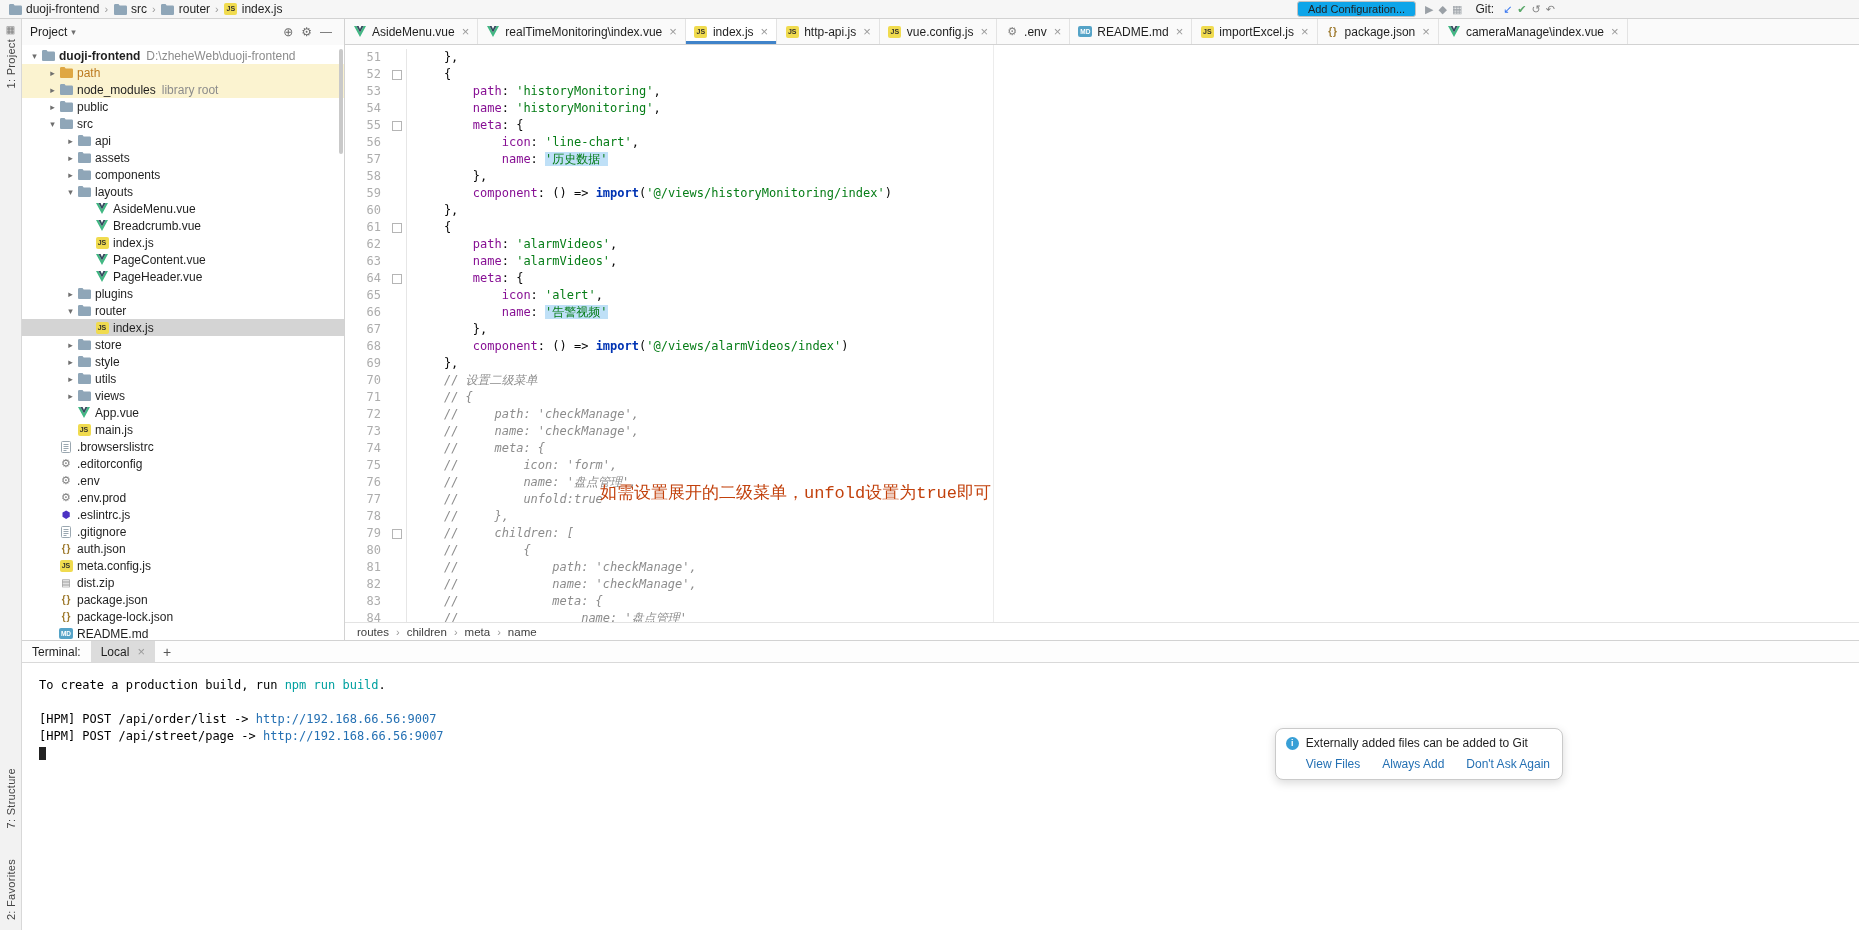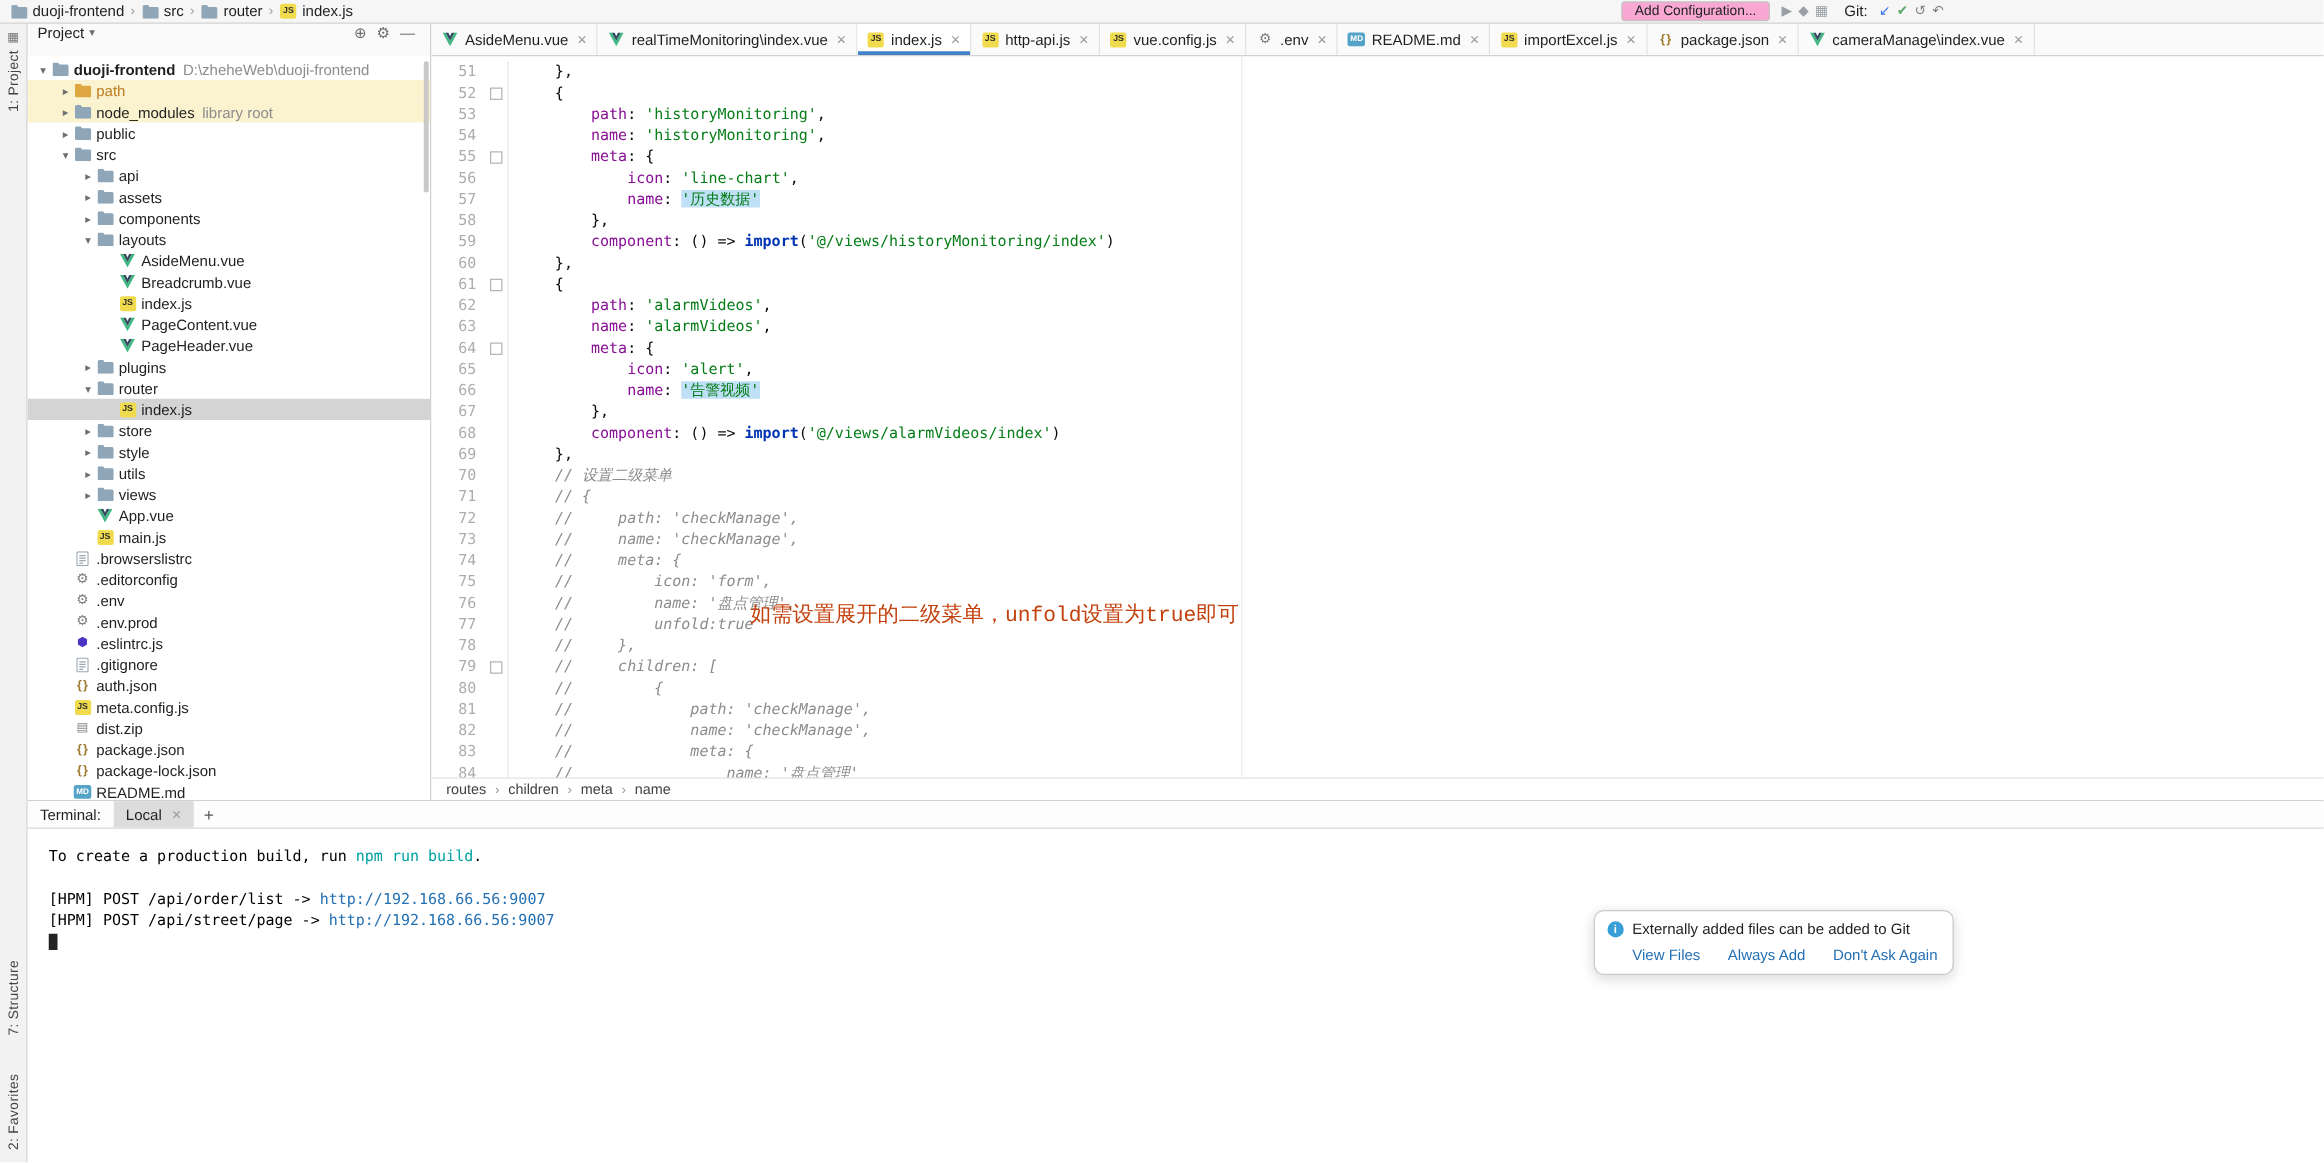--- a/index.html
+++ b/index.html
@@ -5,37 +5,37 @@
   *{margin:0;padding:0;box-sizing:border-box}
   html,body{width:1859px;height:930px;overflow:hidden}
   body{position:relative;font-family:"Liberation Sans",sans-serif;font-size:12px;color:#1f1f1f;background:#fff}
 
   
   .topbar{position:absolute;left:0;top:0;width:100%;height:19px;background:#f6f6f6;border-bottom:1px solid #d2d2d2;display:flex;align-items:center;justify-content:space-between;padding:0 8px;z-index:5}
   .crumbs{display:flex;align-items:center;gap:5px;height:100%}
   .crumb{display:inline-flex;align-items:center;gap:4px;cursor:default}
   .sep{color:#9a9a9a;font-size:11px}
   .top-right{display:flex;align-items:center;gap:9px;margin-right:296px}
-  .addcfg{font:11px "Liberation Sans",sans-serif;border:1px solid #c2c2c2;background:#f9a8d4;border-radius:3px;padding:1px 10px;color:#1f1f1f;cursor:pointer}
+  .addcfg{font:11px "Liberation Sans",sans-serif;border:1px solid #c2c2c2;background:#0ea5e9;border-radius:3px;padding:1px 10px;color:#1f1f1f;cursor:pointer}
   .tbi{font-size:11px;color:#9aa0a6;cursor:pointer;line-height:1}
   .gitlbl{color:#1f1f1f;margin-left:4px}
 
   
   .left-strip{position:absolute;left:0;top:19px;bottom:0;width:22px;background:#f2f2f2;border-right:1px solid #d8d8d8;display:flex;flex-direction:column;align-items:center;justify-content:space-between;padding:5px 0 10px;z-index:4}
   .strip-top,.strip-bot{display:flex;flex-direction:column;align-items:center;gap:30px}
   .vtext{writing-mode:vertical-lr;transform:rotate(180deg);font-size:11px;color:#444;letter-spacing:.3px;cursor:pointer;white-space:nowrap}
   .strip-ic{font-size:10px;color:#7a7a7a;margin-bottom:4px}
 
   
   .content{position:absolute;left:22px;top:19px;right:0;bottom:0;display:flex;flex-direction:column}
   .mainrow{display:flex;height:621px;min-height:621px}
 
   
   .panel{width:323px;min-width:323px;border-right:1px solid #d2d2d2;display:flex;flex-direction:column;position:relative;background:#fff}
-  .panel-head{height:26px;min-height:26px;display:flex;align-items:flex-start;padding:0 8px;gap:4px;background:#fafafa}
+  .panel-head{height:26px;min-height:26px;display:flex;align-items:center;padding:0 8px;gap:4px;background:#fafafa}
   .panel-title{cursor:pointer;display:inline-flex;align-items:center;gap:4px}
   .pcaret{color:#6e6e6e;font-size:9px}
   .spacer{flex:1}
   .phicon{color:#6e6e6e;font-size:12px;padding:0 4px;cursor:pointer}
   .tree{flex:1;overflow:hidden;padding-top:2px;font-size:12px}
   .trow{display:flex;align-items:center;height:17px;white-space:nowrap;cursor:pointer}
   .trow .caret{width:13px;min-width:13px;color:#6e6e6e;font-size:9px;text-align:center}
   .trow .icon{margin-right:4px}
   .tlabel{color:#1f1f1f}
   .tsuffix{color:#8c8c8c;margin-left:6px}

